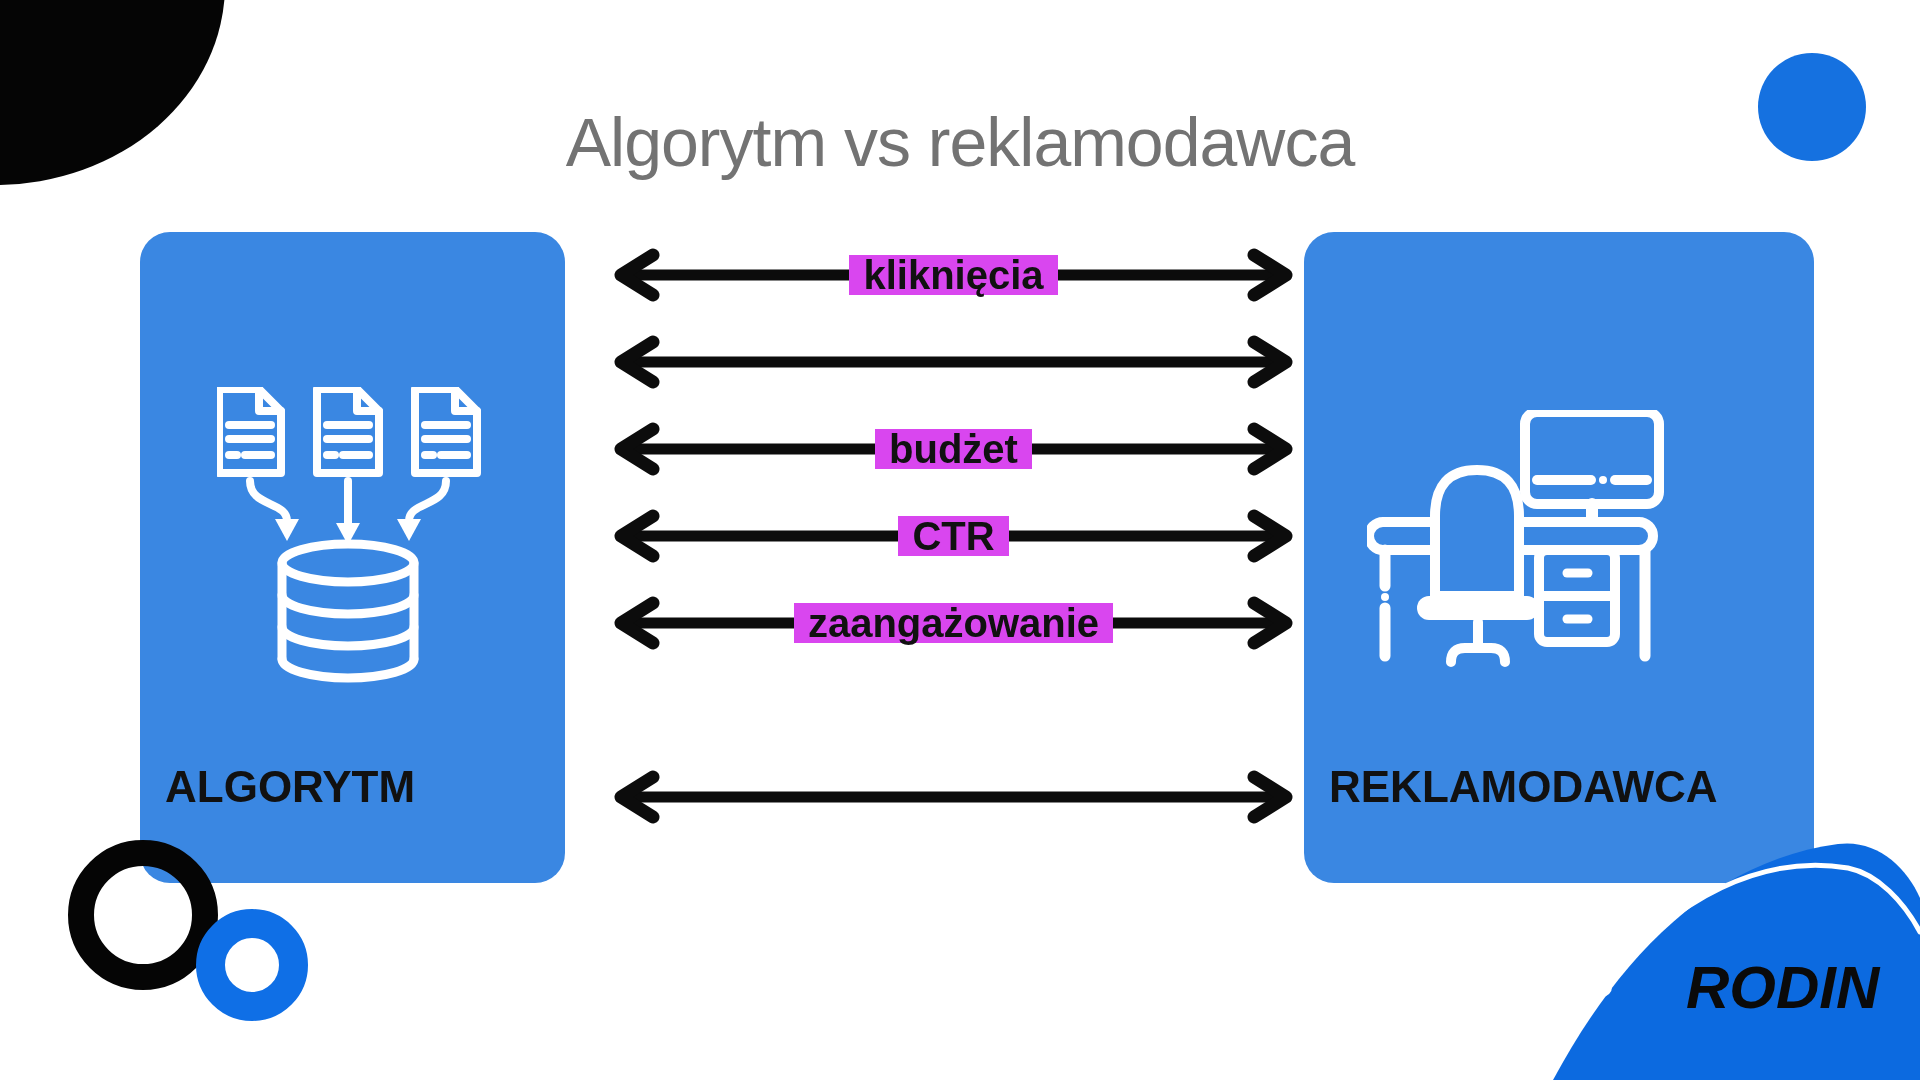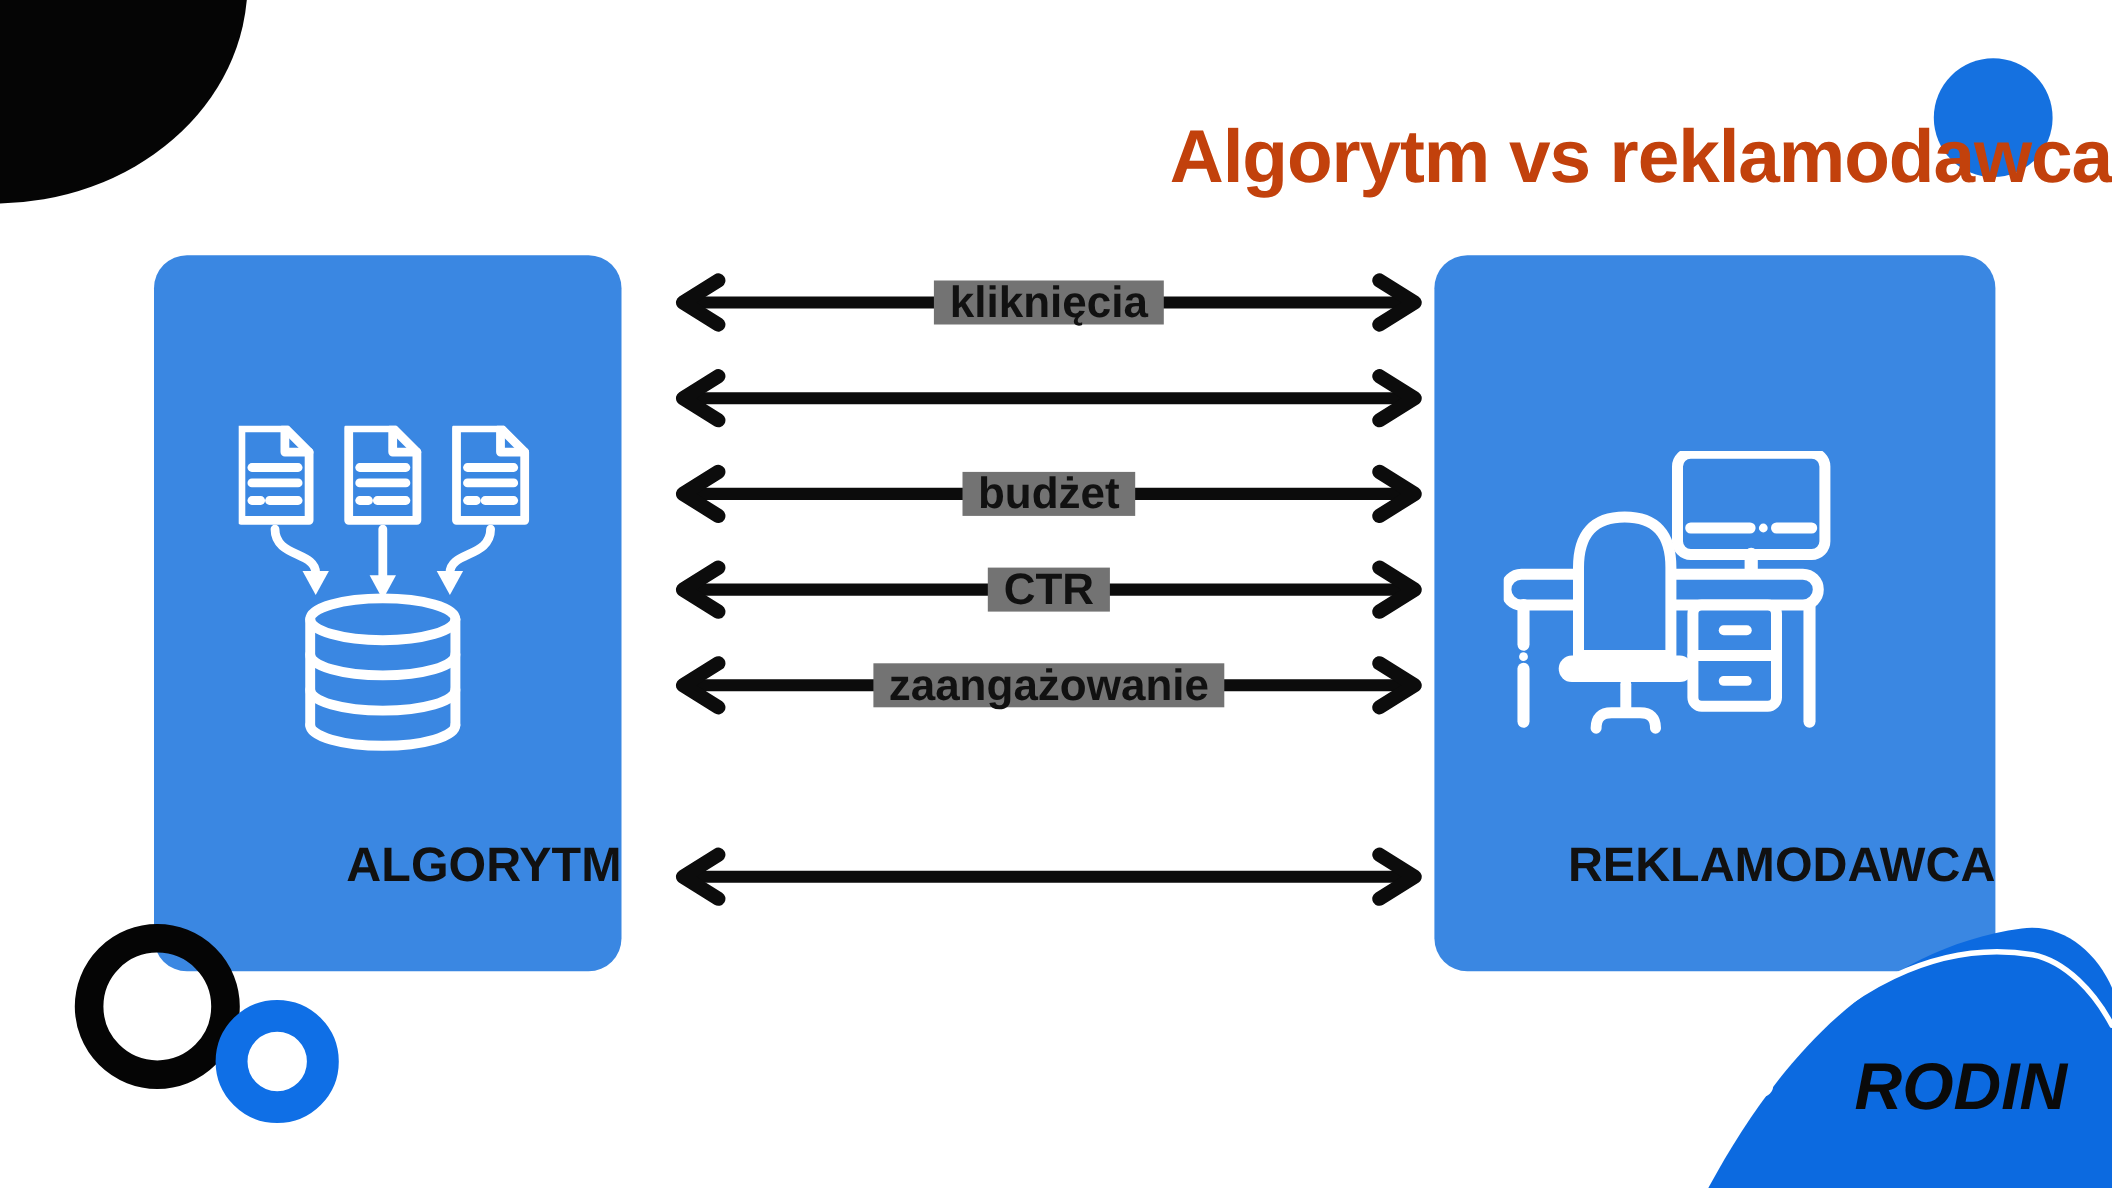--- a/index.html
+++ b/index.html
@@ -24,44 +24,44 @@
     position:absolute;left:196px;top:909px;width:112px;height:112px;
     box-sizing:border-box;border:29px solid #0f6fe6;border-radius:50%;z-index:7;
   }
   .dome{position:absolute;left:1520px;top:810px;width:400px;height:270px;z-index:5;}
   .logo{
     position:absolute;left:1686px;top:958px;z-index:8;
     font-size:60px;font-weight:700;letter-spacing:0px;color:#0a0a0a;line-height:1;font-style:italic;
   }
   
   .title{
-    position:absolute;left:0;right:0;top:108px;text-align:right;
-    font-size:68px;font-weight:700;letter-spacing:-1px;color:#c2410c;line-height:1;
+    position:absolute;left:0;right:0;top:108px;text-align:center;
+    font-size:68px;font-weight:400;letter-spacing:-1px;color:#737373;line-height:1;
   }
   
   .card{
     position:absolute;top:232px;height:651px;background:#3a87e2;border-radius:30px;z-index:2;
   }
   .card.left{left:140px;width:425px;}
   .card.right{left:1304px;width:510px;}
   .card-label{
-    position:absolute;left:0;right:0;top:531px;text-align:right;
+    position:absolute;left:0;right:0;top:531px;text-align:left;
     font-size:44px;font-weight:700;color:#111111;line-height:1.1;letter-spacing:0;margin-left:25px;
   }
   .card-icon{position:absolute;}
   .card.left .card-icon{left:77px;top:155px;}
   .card.right .card-icon{left:63px;top:178px;}
   
   .arrow-row{
     position:absolute;left:607px;width:693px;height:56px;z-index:3;
     display:flex;align-items:center;justify-content:center;
   }
   .arrow-row svg{position:absolute;left:0;top:0;}
   .metric-label{
-    position:relative;z-index:2;background:#737373;padding:0 14px;
+    position:relative;z-index:2;background:#d946ef;padding:0 14px;
     font-size:40px;font-weight:700;color:#111111;line-height:1;white-space:nowrap;
   }
   .r0{top:247px}.r1{top:334px}.r2{top:421px}.r3{top:508px}
   .r4{top:595px}.r5{top:682px}.r6{top:769px}
 </style>
 </head>
 <body>
 
 <div class="canvas">
 

